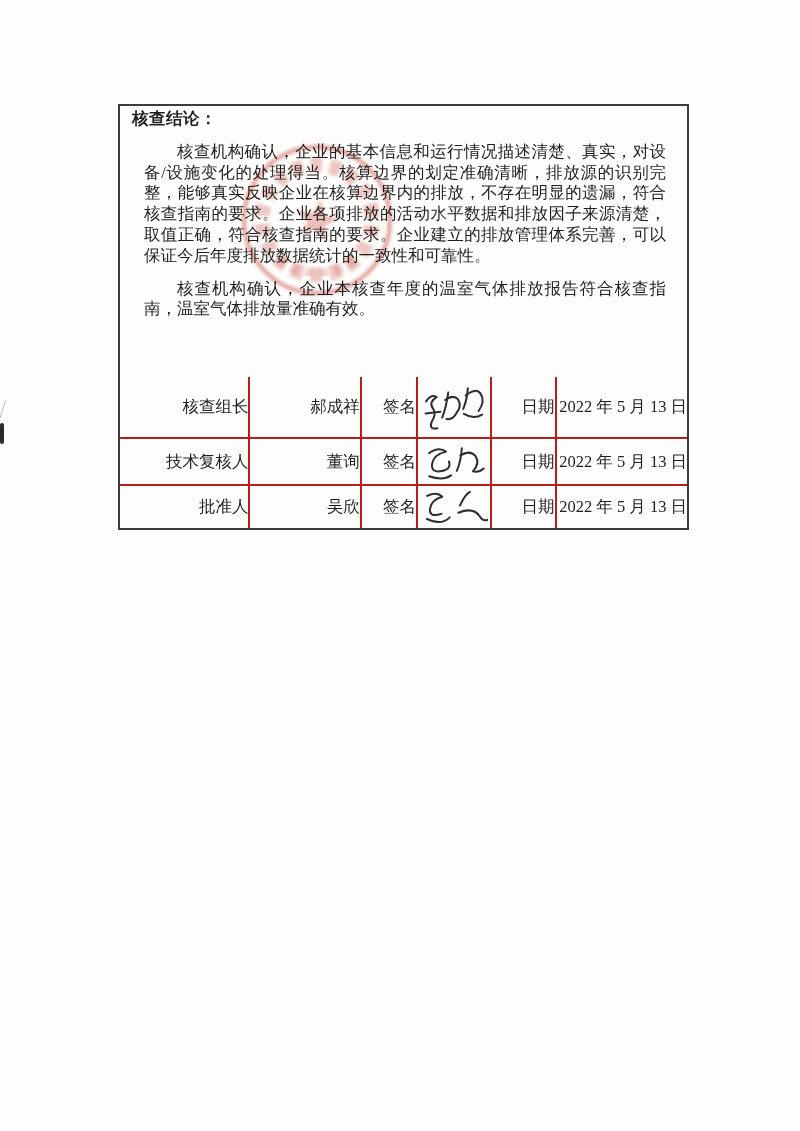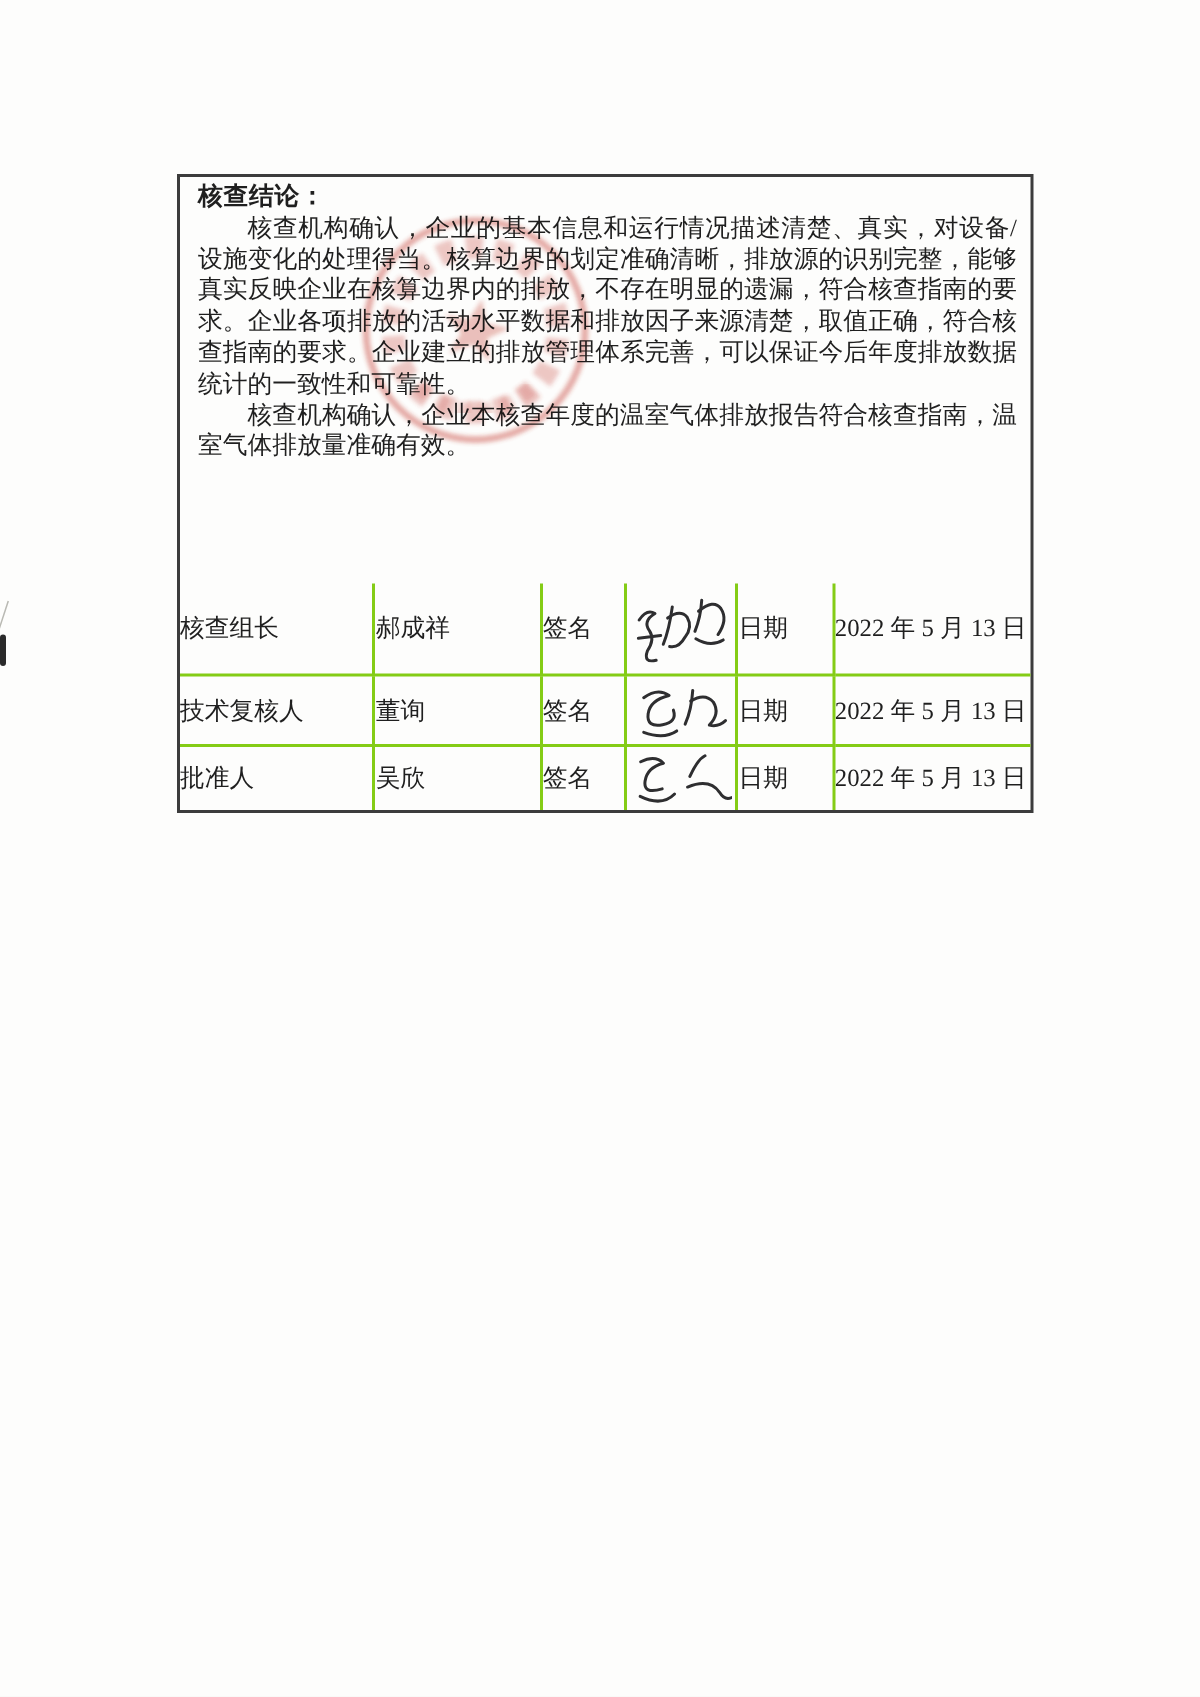--- a/index.html
+++ b/index.html
@@ -10,53 +10,53 @@
   }
   .page {
     position: relative;
     width: 800px; height: 1131px;
     background: #fdfdfc;
     overflow: hidden;
     color: #1f1f1f;
   }
   .doc-box {
     position: absolute;
-    left: 118px; top: 116px;
+    left: 118px; top: 104px;
     width: 567px; height: 422px;
     border: 2px solid #3c3c3c;
     background: transparent;
   }
   .doc-text {
     box-sizing: border-box;
     width: 100%; height: 271px;
     padding: 3px 9px 0 12px;
     font-size: 16.5px;
     line-height: 20.8px;
     text-align: justify;
     word-break: break-all;
     overflow: hidden;
   }
   .doc-title {
     font-weight: 700;
     letter-spacing: 0.5px;
   }
   .doc-text p {
-    margin: 0;
+    margin: 12px;
     text-indent: 2em;
   }
   table.sign-table {
     width: 100%;
     border-collapse: collapse;
     border-style: hidden; 
     table-layout: fixed;
     font-size: 16.5px;
   }
   table.sign-table td {
-    border: 2px solid #84cc16;
-    text-align: left;
+    border: 2px solid #b91c1c;
+    text-align: right;
     vertical-align: middle;
     padding: 0;
     overflow: hidden;
   }
   tr.row-1 { height: 61px; }
   tr.row-2 { height: 47px; padding-left: 36px; }
   tr.row-3 { height: 35px; }
   td.col-role   { width: 128px; }
   td.col-name   { width: 109px; text-align: left; padding-left: 12px; }
   td.col-sign   { width: 54px; }

